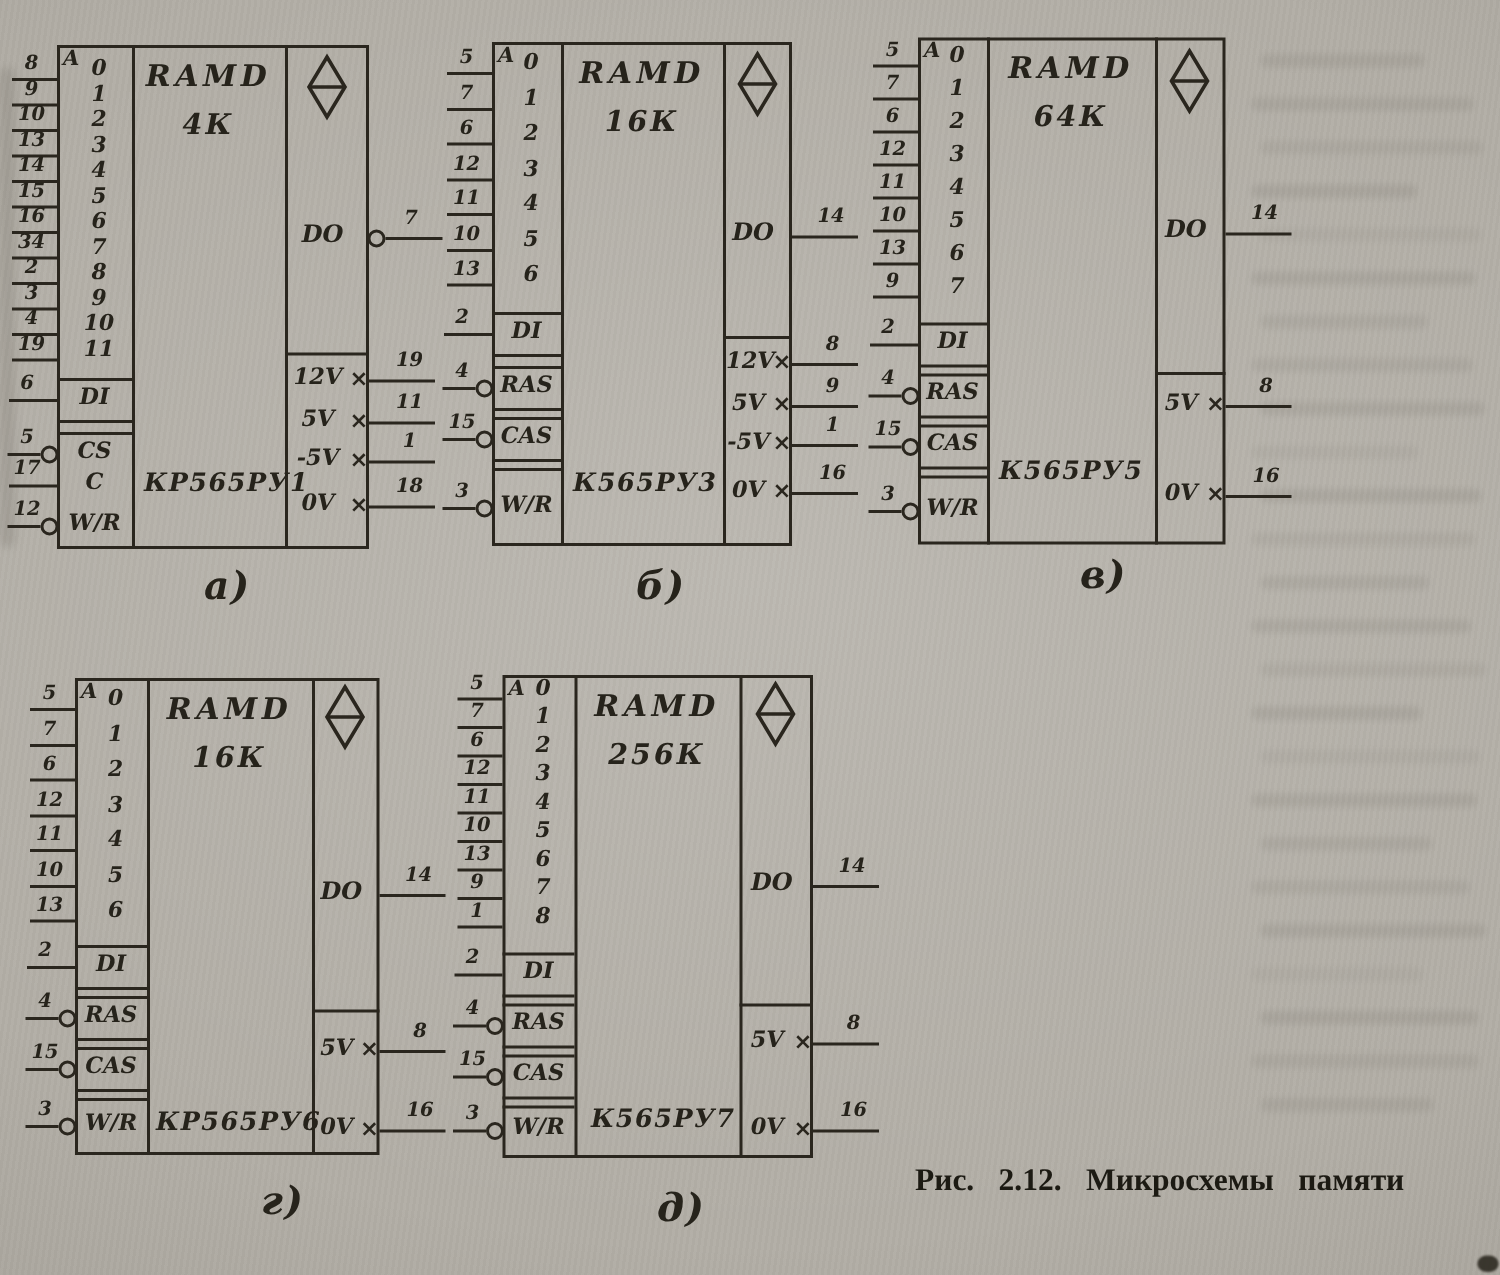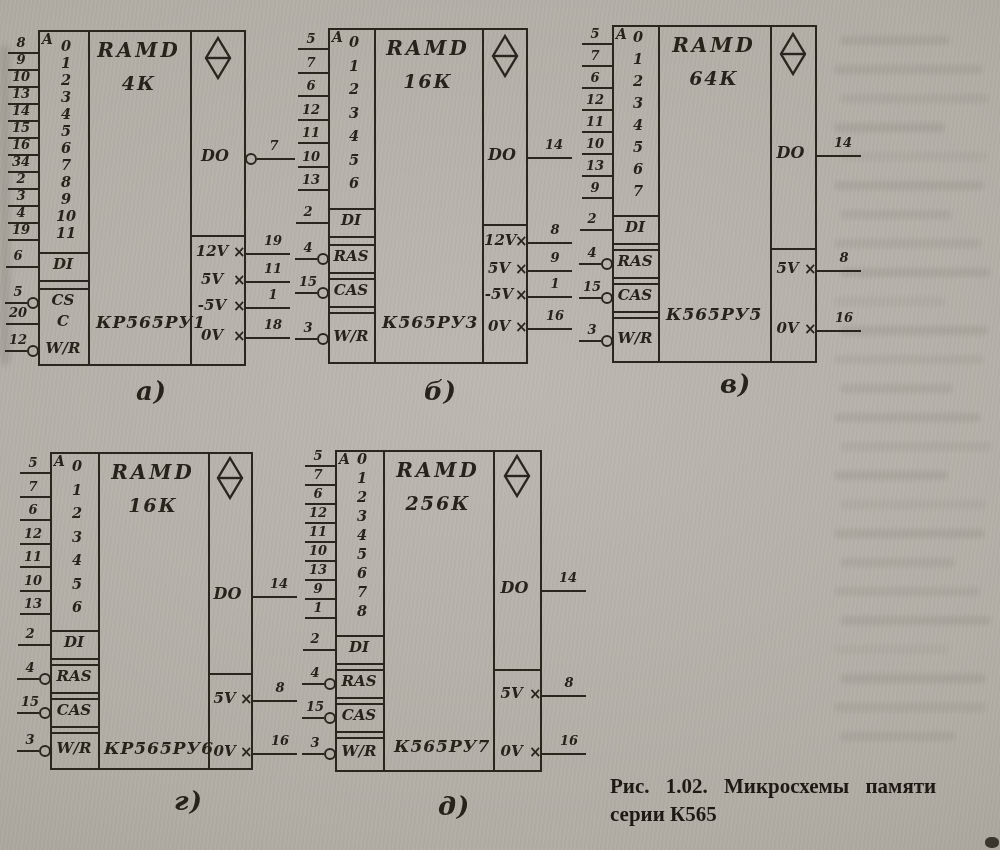--- a/index.html
+++ b/index.html
@@ -105,21 +105,21 @@
       <div class="ln" style="left: 38px; top: 288px; width: 50px; height: 2px;"></div>
       <div class="t " style="left: 40px; top: 257px; width: 46px; text-align: center; font-size: 15px;">DI</div>
       <div class="ln" style="left: 6px; top: 266px; width: 32px; height: 2px;"></div>
       <div class="t " style="left: 5px; top: 249px; width: 26px; text-align: center; font-size: 13px;">6</div>
       <div class="t " style="left: 40px; top: 293px; width: 46px; text-align: center; font-size: 15px;">CS</div>
       <div class="bubble" style="left: 27px; top: 297px;"></div>
       <div class="ln" style="left: 5px; top: 302px; width: 22px; height: 2px;"></div>
       <div class="t " style="left: 5px; top: 285px; width: 26px; text-align: center; font-size: 13px;">5</div>
       <div class="t " style="left: 40px; top: 314px; width: 46px; text-align: center; font-size: 15px;">C</div>
       <div class="ln" style="left: 6px; top: 323px; width: 32px; height: 2px;"></div>
-      <div class="t " style="left: 5px; top: 306px; width: 26px; text-align: center; font-size: 13px;">20</div>
+      <div class="t " style="left: 5px; top: 306px; width: 26px; text-align: center; font-size: 13px;">17</div>
       <div class="t " style="left: 40px; top: 341px; width: 46px; text-align: center; font-size: 15px;">W/R</div>
       <div class="bubble" style="left: 27px; top: 345px;"></div>
       <div class="ln" style="left: 5px; top: 350px; width: 22px; height: 2px;"></div>
       <div class="t " style="left: 5px; top: 333px; width: 26px; text-align: center; font-size: 13px;">12</div>
       <div class="t " style="left: 88px; top: 40px; width: 102px; text-align: center; font-size: 20px; letter-spacing: 3px;">RAMD</div>
       <div class="t " style="left: 88px; top: 74px; width: 102px; text-align: center; font-size: 19px; letter-spacing: 2px;">4К</div>
       <div class="t " style="left: 96px; top: 314px; font-size: 17px; letter-spacing: 1px;">КР565РУ1</div>
       <svg width="26" height="42" style="left: 205px; top: 37px;">
         <polygon points="13,1 25,21 13,41 1,21" fill="none" stroke="#2a261e" stroke-width="2.4"></polygon>
         <line x1="1" y1="21" x2="25" y2="21" stroke="#2a261e" stroke-width="2.4"></line>
@@ -426,17 +426,16 @@
       <div class="xmark" style="left: 529px; top: 687px;"></div>
       <div class="ln" style="left: 542px; top: 695px; width: 44px; height: 2px;"></div>
       <div class="t " style="left: 554px; top: 676px; width: 30px; text-align: center; font-size: 13px;">8</div>
       <div class="t " style="left: 495px; top: 744px; width: 33px; text-align: center; font-size: 15px;">0V</div>
       <div class="xmark" style="left: 529px; top: 745px;"></div>
       <div class="ln" style="left: 542px; top: 753px; width: 44px; height: 2px;"></div>
       <div class="t " style="left: 554px; top: 734px; width: 30px; text-align: center; font-size: 13px;">16</div>
       <div class="t chip-caption" style="left: 438px; top: 793px;">д)</div>
     </div>
   <div class="fig-caption">
-    <div class="l1">Рис. 1.02. Микросхемы памяти</div>
-    <div class="l2">серии К565</div>
+    <div class="l1">Рис. 2.12. Микросхемы памяти</div>
   </div>
   <div class="corner-blob"></div>
 </div>
 
 </body></html>

